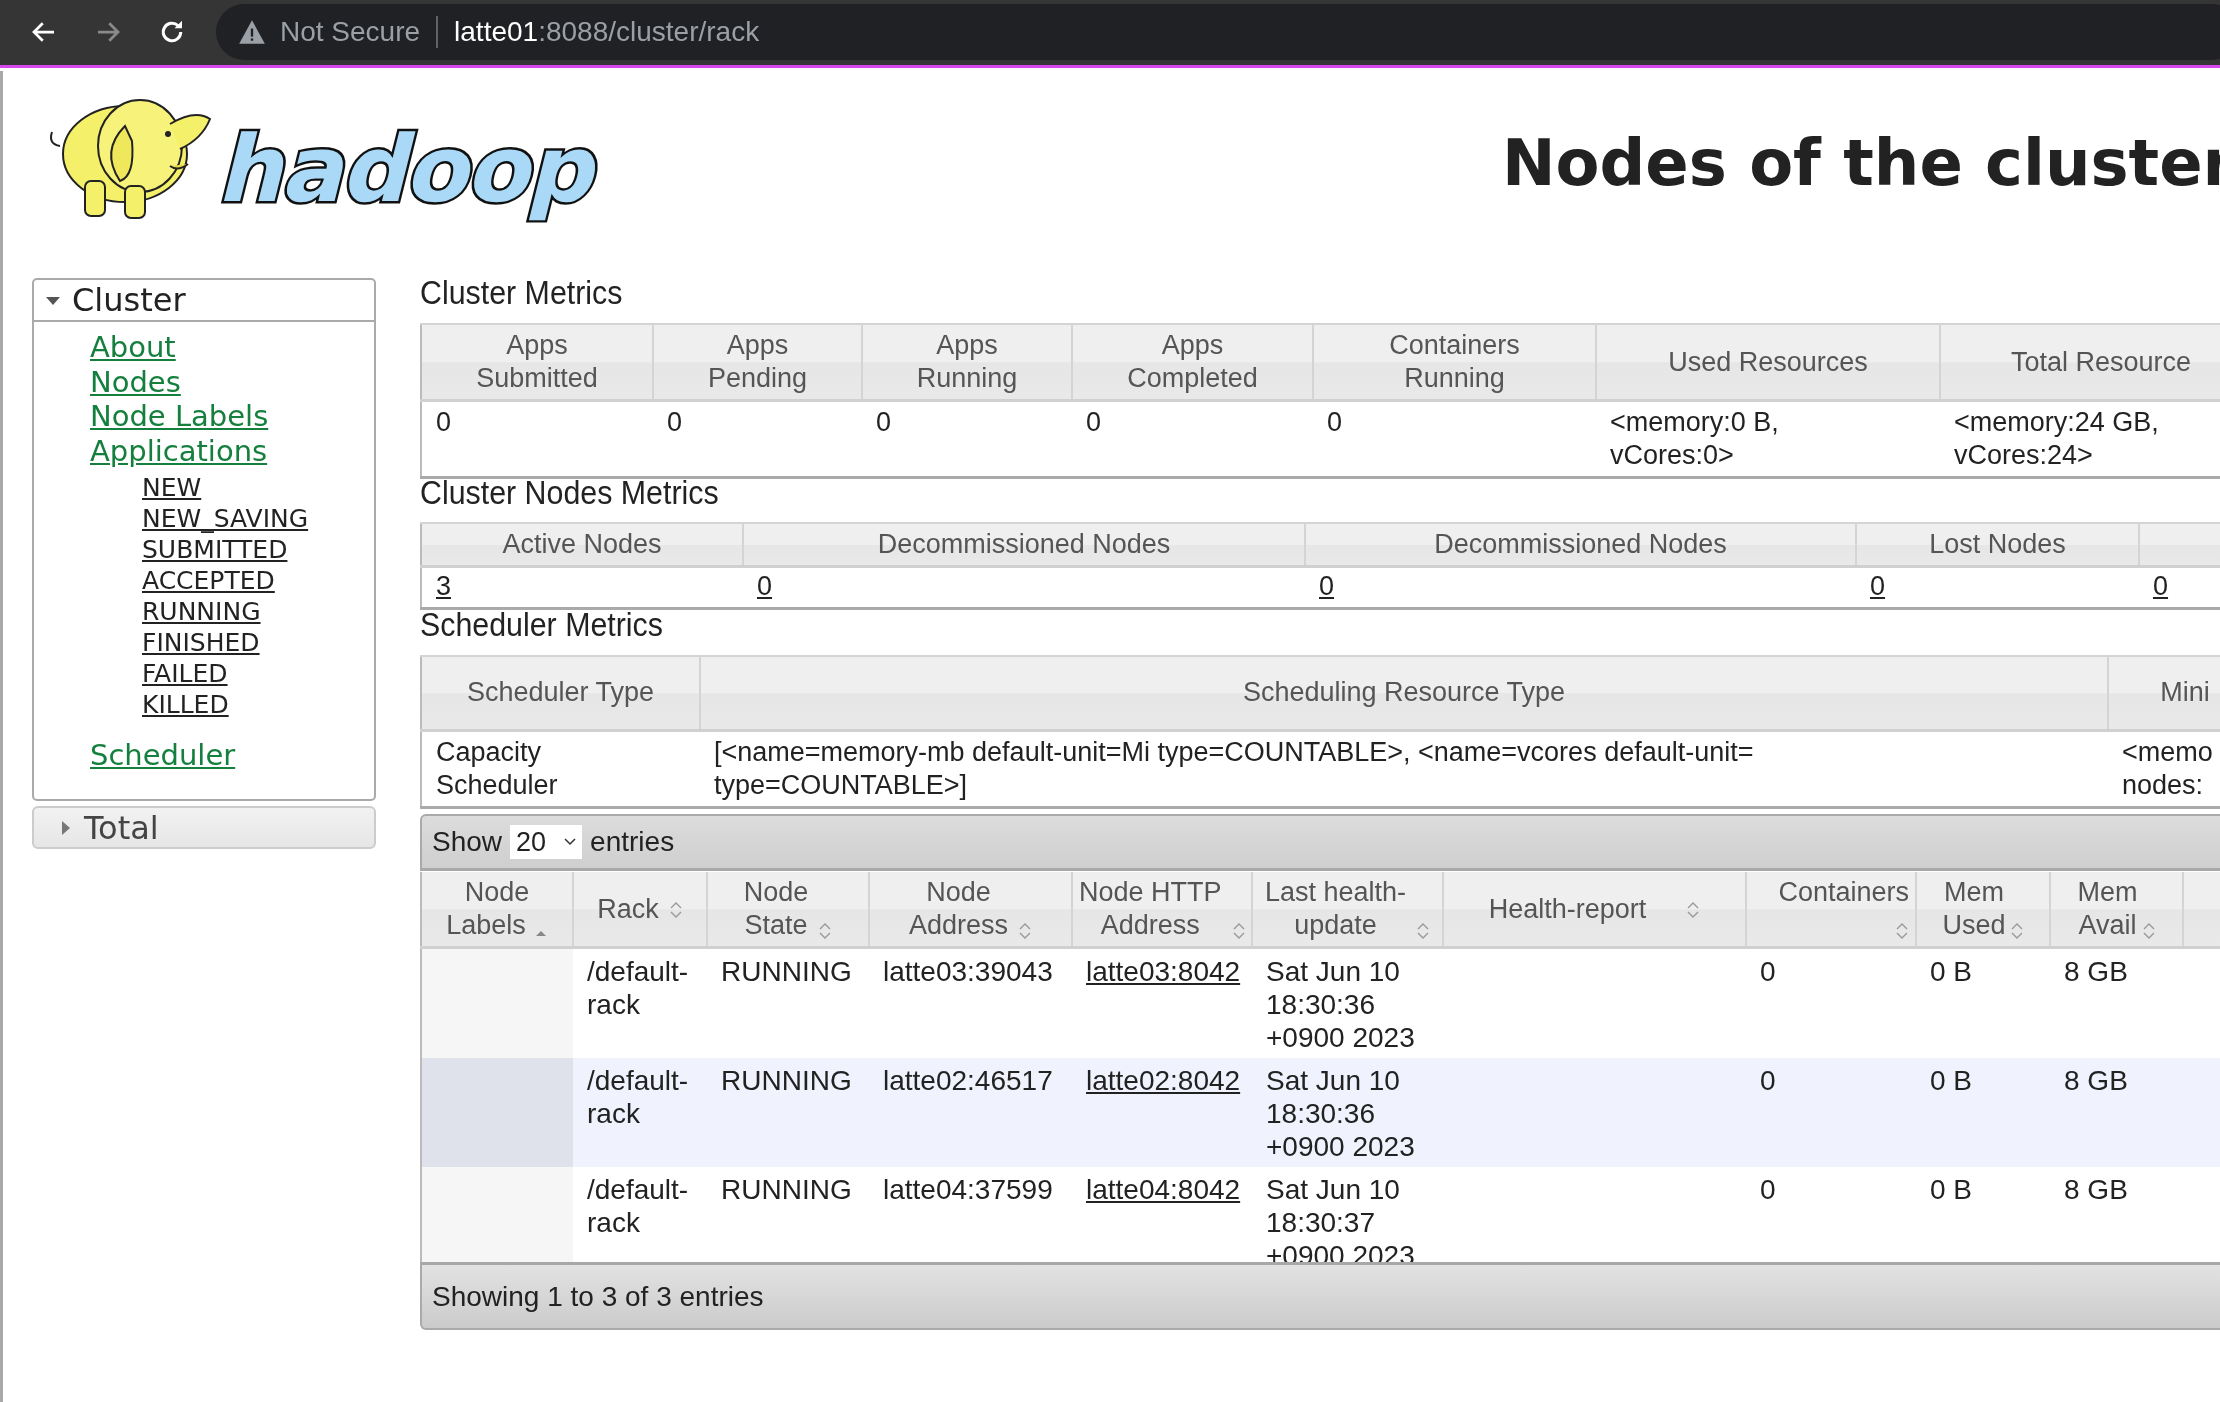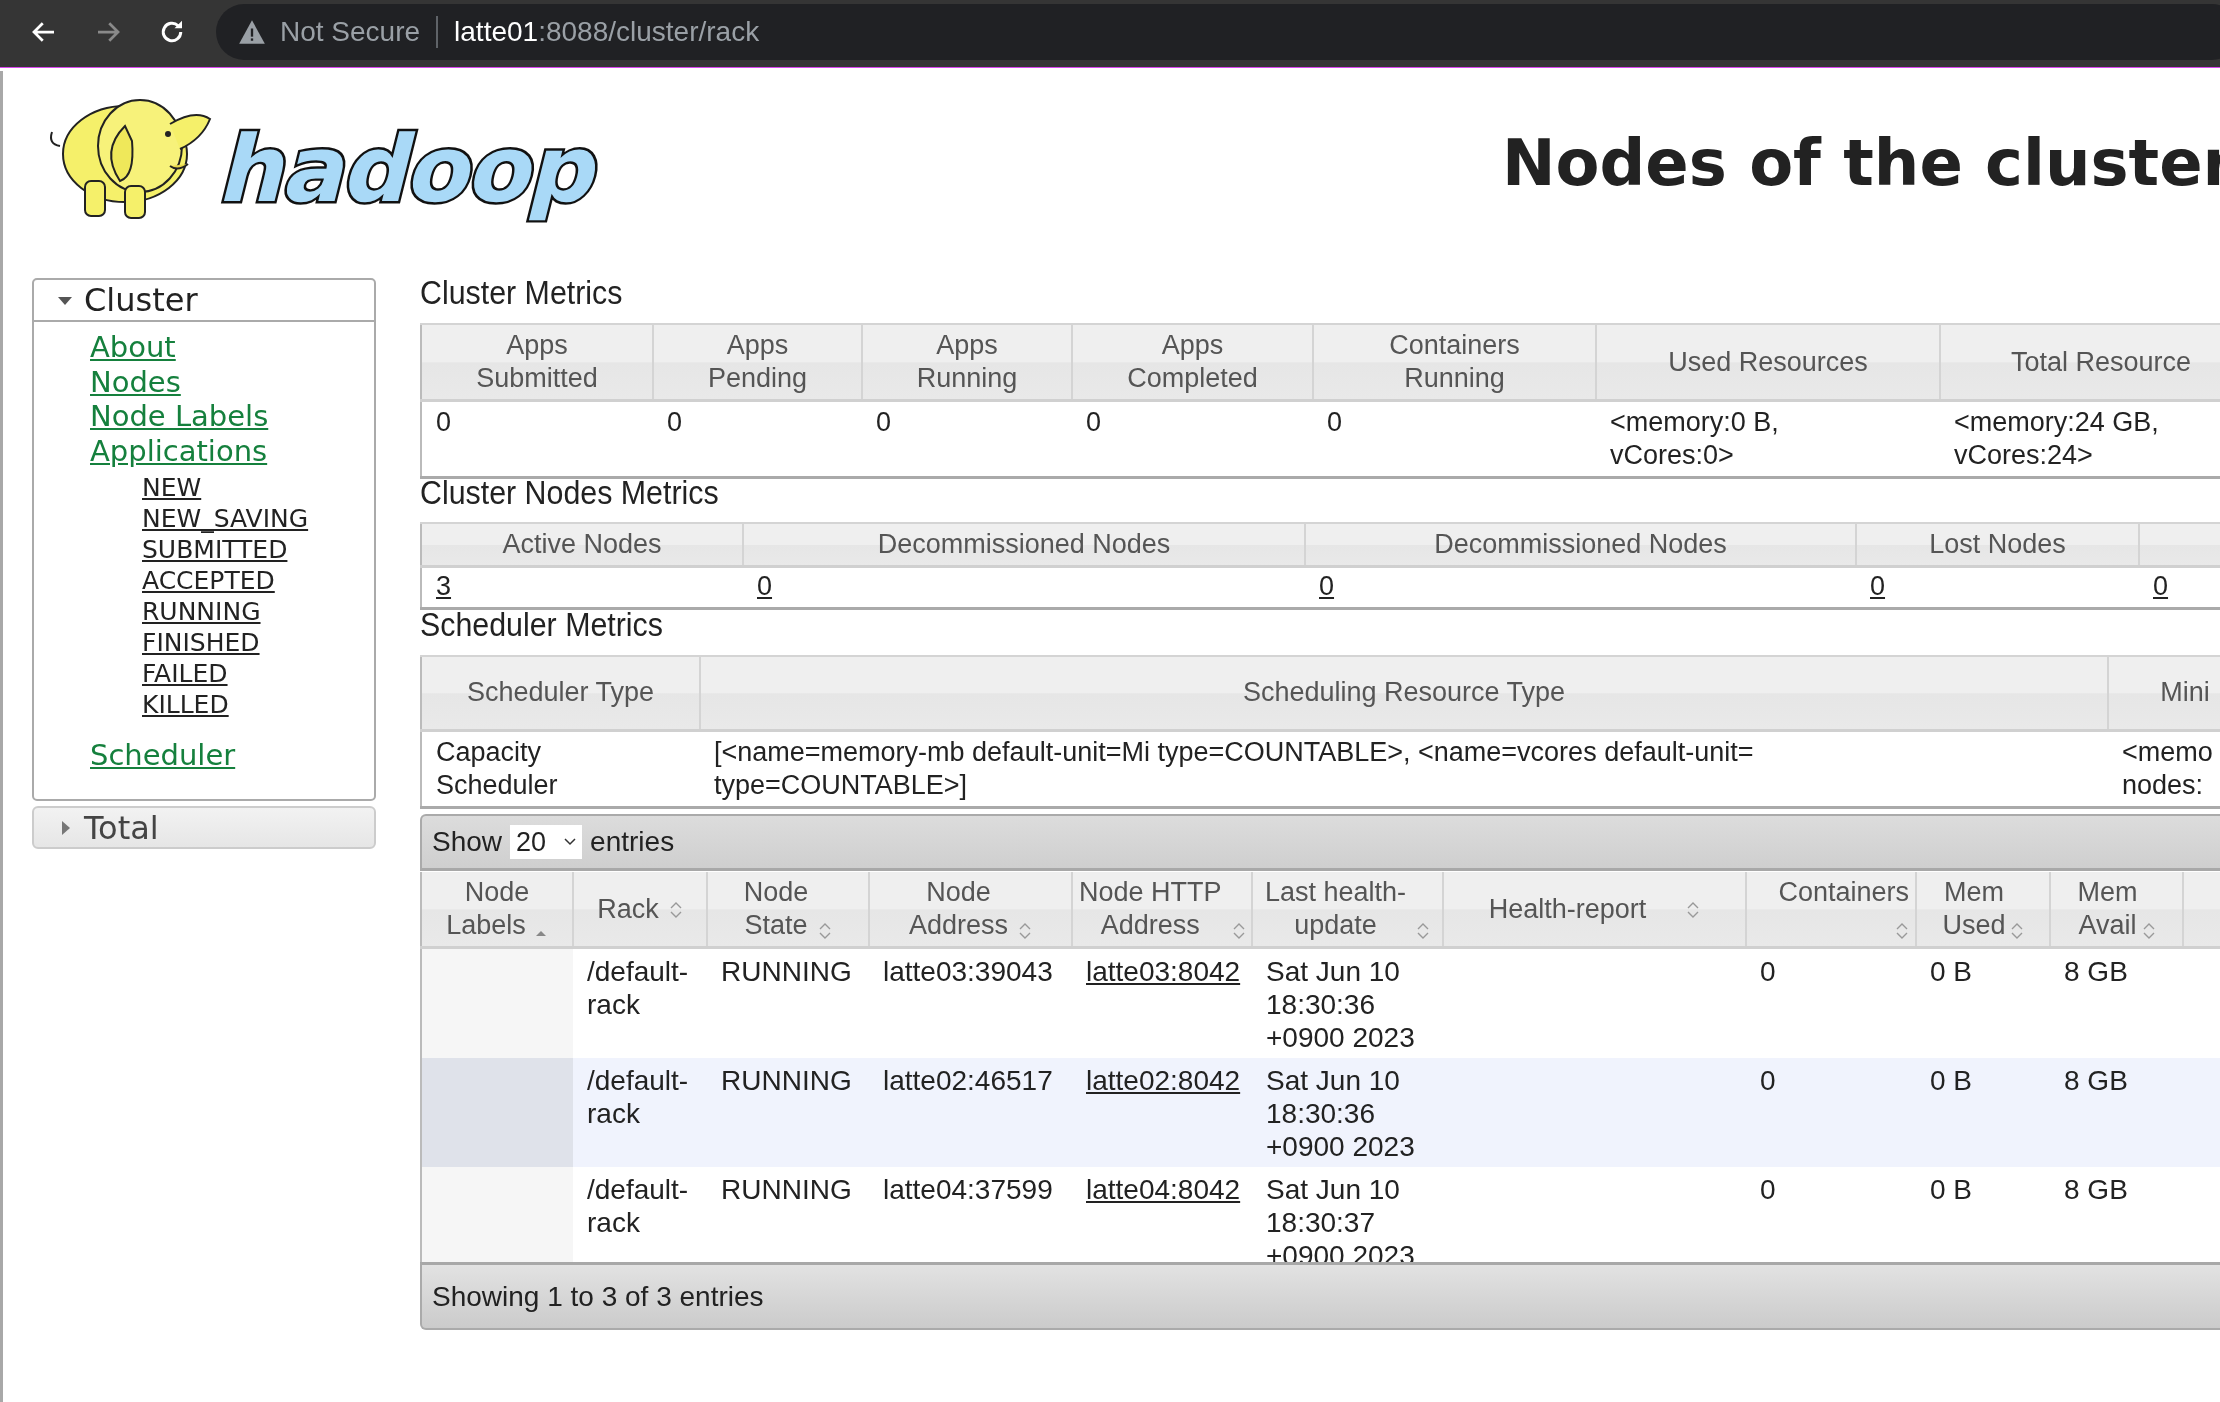--- a/index.html
+++ b/index.html
@@ -1,39 +1,39 @@
 <!DOCTYPE html>
 <html><head>
 <meta charset="utf-8">
 <style>
   * { box-sizing: border-box; margin: 0; padding: 0; }
   html, body { width: 2220px; height: 1402px; overflow: hidden; background: #fff; }
   body { font-family: "Liberation Sans", sans-serif; color: #222; position: relative; }
 
   
-  .chrome { position: absolute; left: 0; top: 0; width: 2220px; height: 68px; background: #353535; border-bottom: 1px solid #d946ef; }
+  .chrome { position: absolute; left: 0; top: 0; width: 2220px; height: 68px; background: #353535; border-bottom: 3px solid #d946ef; }
   .nav-btn { position: absolute; top: 14px; width: 40px; height: 36px; display: flex; align-items: center; justify-content: center; }
   .nav-btn svg { width: 30px; height: 30px; }
   .addr { position: absolute; left: 216px; top: 4px; right: -20px; height: 56px; background: #202124; border-radius: 28px; display: flex; align-items: center; padding-left: 22px; font-size: 28px; }
   .addr .warn { width: 28px; height: 26px; margin-right: 14px; }
   .addr .ns { color: #9aa0a6; }
   .addr .sep { width: 2px; height: 32px; background: #5f6368; margin: 0 16px; }
   .addr .host { color: #fff; }
   .addr .path { color: #9aa0a6; }
 
   
   .page-edge { position: absolute; left: 0; top: 71px; width: 3px; height: 1331px; background: #a8a8a8; }
 
   
   .logo { position: absolute; left: 30px; top: 86px; width: 605px; height: 150px; }
   .title { position: absolute; left: 1502px; top: 126px; font-family: "DejaVu Sans", sans-serif; font-weight: bold; font-size: 64px; color: #222; white-space: nowrap; letter-spacing: 0px; }
 
   
   .sb-box { position: absolute; left: 32px; top: 278px; width: 344px; height: 523px; border: 2px solid #aaa; border-radius: 5px; background: #fff; }
-  .sb-head { height: 42px; border-bottom: 2px solid #aaa; display: flex; align-items: center; padding-left: 24px; font-family: "DejaVu Sans", sans-serif; font-size: 32px; color: #222; }
+  .sb-head { height: 42px; border-bottom: 2px solid #aaa; display: flex; align-items: center; padding-left: 12px; font-family: "DejaVu Sans", sans-serif; font-size: 32px; color: #222; }
   .tri-down { width: 0; height: 0; border-left: 7px solid transparent; border-right: 7px solid transparent; border-top: 8px solid #555; margin-right: 12px; margin-top: 2px; }
   .tri-right { width: 0; height: 0; border-top: 7px solid transparent; border-bottom: 7px solid transparent; border-left: 8px solid #777; margin-right: 14px; }
   .sb-links { padding-left: 56px; padding-top: 8px; }
   .sb-link { display: block; font-family: "DejaVu Sans", sans-serif; font-size: 29px; line-height: 34.5px; color: #15803d; text-decoration: underline; }
   .sb-sub { padding-left: 52px; padding-top: 4px; }
   .sb-sublink { display: block; font-family: "DejaVu Sans", sans-serif; font-size: 25px; line-height: 31px; color: #222; text-decoration: underline; }
   .sb-sched { margin-top: 18px; }
   .tools { position: absolute; left: 32px; top: 806px; width: 344px; height: 43px; border: 2px solid #ccc; border-radius: 6px; background: linear-gradient(#f2f2f2, #e6e6e6); display: flex; align-items: center; padding-left: 28px; font-family: "DejaVu Sans", sans-serif; font-size: 32px; color: #444; }
 
   

